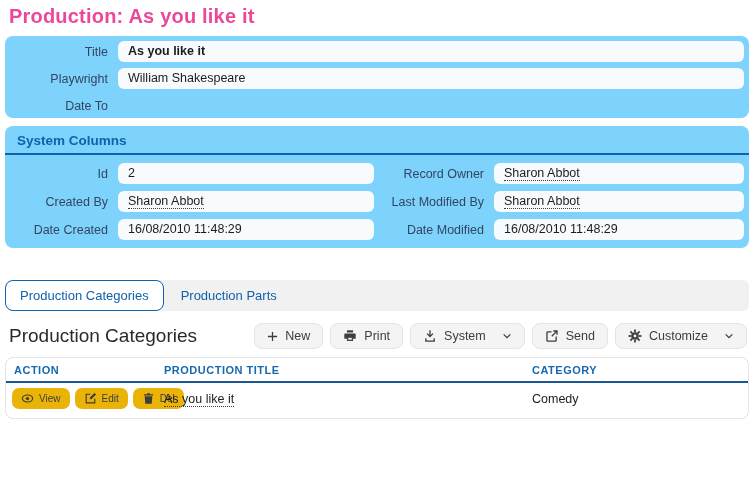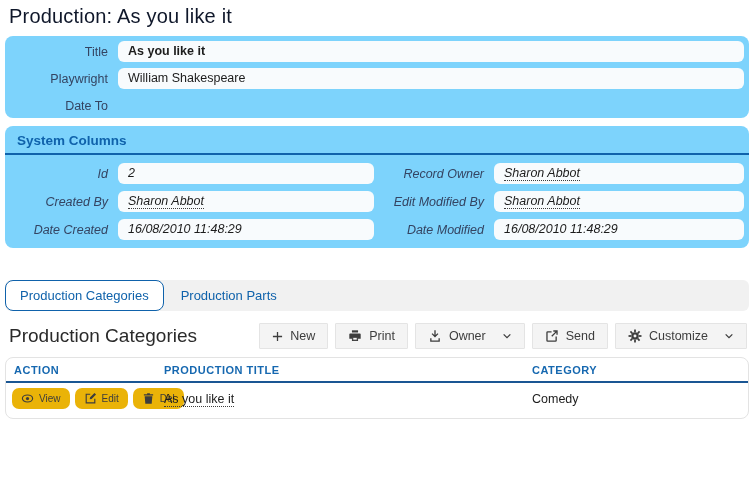--- a/index.html
+++ b/index.html
@@ -7,21 +7,21 @@
   body {
     width:754px; height:491px; overflow:hidden;
     background:#ffffff;
     font-family:"Liberation Sans", sans-serif;
     -webkit-font-smoothing:antialiased;
   }
   svg { display:block; }
 
   .page-title {
     margin:5px 0 0 9px;
-    font-size:20px; font-weight:400; color:#0f172a; letter-spacing:.2px;
+    font-size:20px; font-weight:700; color:#ec4899; letter-spacing:.2px;
   }
 
   .panel {
     margin:8px 5px 0 5px;
     background:#7dd3fc;
     border-radius:8px;
     padding:5px;
   }
   .frow { display:flex; margin-bottom:6px; }
   .frow:last-child { margin-bottom:0; }
@@ -46,21 +46,21 @@
 
   .panel.sys { padding:0 0 8px 0; }
   .sys-header {
     padding:7px 12px 5px 12px;
     font-size:13.5px; font-weight:bold; color:#0f62ab;
     border-bottom:2px solid #0f62ab;
     margin-bottom:8px;
   }
   .sys-grid { display:flex; gap:6px; padding:0 5px; }
   .sys-col { flex:1; min-width:0; }
-  .sys-col .frow { margin-bottom:7px;font-style:italic; }
+  .sys-col .frow { margin-bottom:7px; }
   .sys-col .frow:last-child { margin-bottom:0; }
   .sys-col.right .lbl { width:104px; }
 
   .dlink { border-bottom:1px dotted #3c3c3c; padding-bottom:0px; cursor:pointer; }
 
   .tabstrip {
     margin:32px 5px 0 5px;
     background:#f1f1f1; border-radius:6px;
     height:31px; display:flex; align-items:stretch;
   }
@@ -75,21 +75,21 @@
   }
 
   .section-head {
     display:flex; justify-content:space-between; align-items:center;
     margin:12px 7px 0 9px;
   }
   .section-title { font-size:19px; font-weight:300; color:#2a2a2a; margin:0; }
   .toolbar { display:flex; gap:7px; }
   .tbtn {
     display:flex; align-items:center; gap:7px;
-    background:#f4f4f4; border:1px solid #e4e4e4; border-radius:1px;
+    background:#f4f4f4; border:1px solid #e4e4e4; border-radius:8px;
     padding:5px 12px; font-size:12.5px; color:#3d3d3d; cursor:pointer;
     white-space:nowrap;
   }
   .tbtn .chev { margin-left:9px; color:#3d3d3d; }
 
   .table-wrap {
     margin:8px 5px 0 5px;
     background:#ffffff;
     border:1px solid #e3e3e3; border-radius:8px;
   }
@@ -154,21 +154,21 @@
       </div>
     </div>
     <div class="sys-col right">
       <div class="frow">
         <div class="lbl">Record Owner</div>
         <div class="val">
           <span class="dlink">Sharon Abbot</span>
         </div>
       </div>
       <div class="frow">
-        <div class="lbl">Edit Modified By</div>
+        <div class="lbl">Last Modified By</div>
         <div class="val">
           <span class="dlink">Sharon Abbot</span>
         </div>
       </div>
       <div class="frow">
         <div class="lbl">Date Modified</div>
         <div class="val">16/08/2010 11:48:29</div>
       </div>
     </div>
   </div>
@@ -203,21 +203,21 @@
       <span>Print</span>
     </div>
 
     <div class="tbtn">
       <span>
         <svg width="14" height="14" viewBox="0 0 16 16" fill="currentColor">
           <path d="M7.25 1.5h1.5v5.4l2.1-2.1 1.05 1.05L8 9.75l-3.9-3.9 1.05-1.05 2.1 2.1V1.5z"></path>
           <path d="M2.5 10.5h1.5v2.5h8v-2.5h1.5V14.5h-11v-4z"></path>
         </svg>
       </span>
-      <span>Owner</span>
+      <span>System</span>
       <span class="chev">
         <svg width="10" height="10" viewBox="0 0 12 12" fill="none" stroke="currentColor" stroke-width="1.5">
           <path d="M2 4l4 4 4-4"></path>
         </svg>
       </span>
     </div>
 
     <div class="tbtn">
       <span>
         <svg width="14" height="14" viewBox="0 0 16 16" fill="currentColor">

